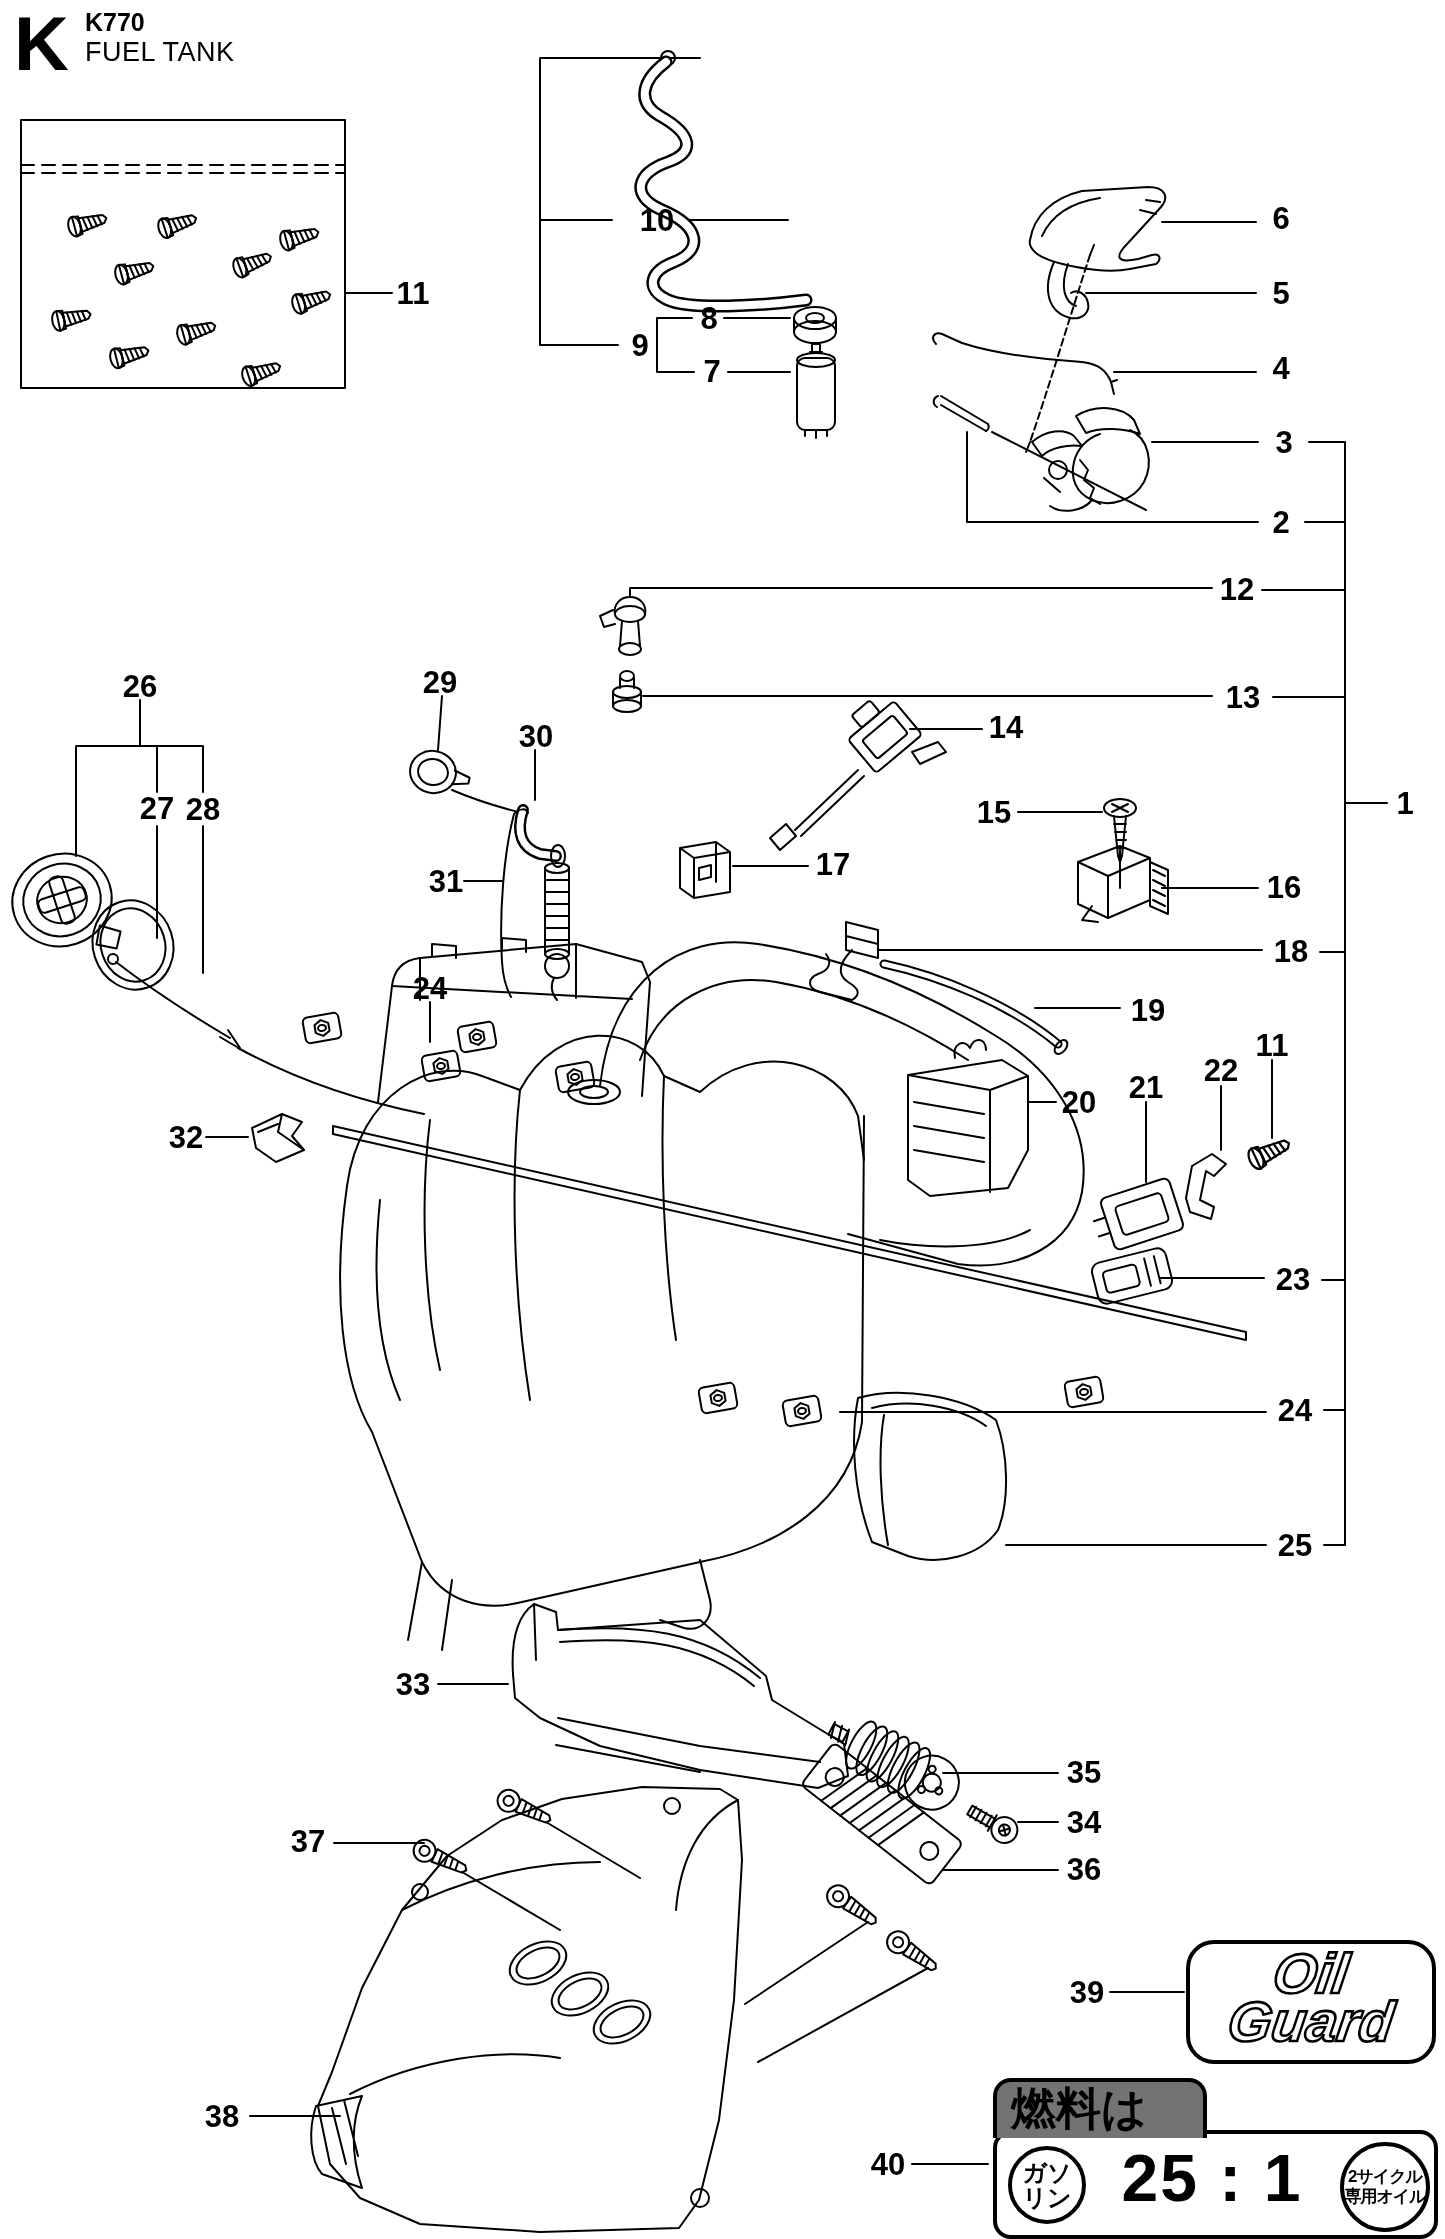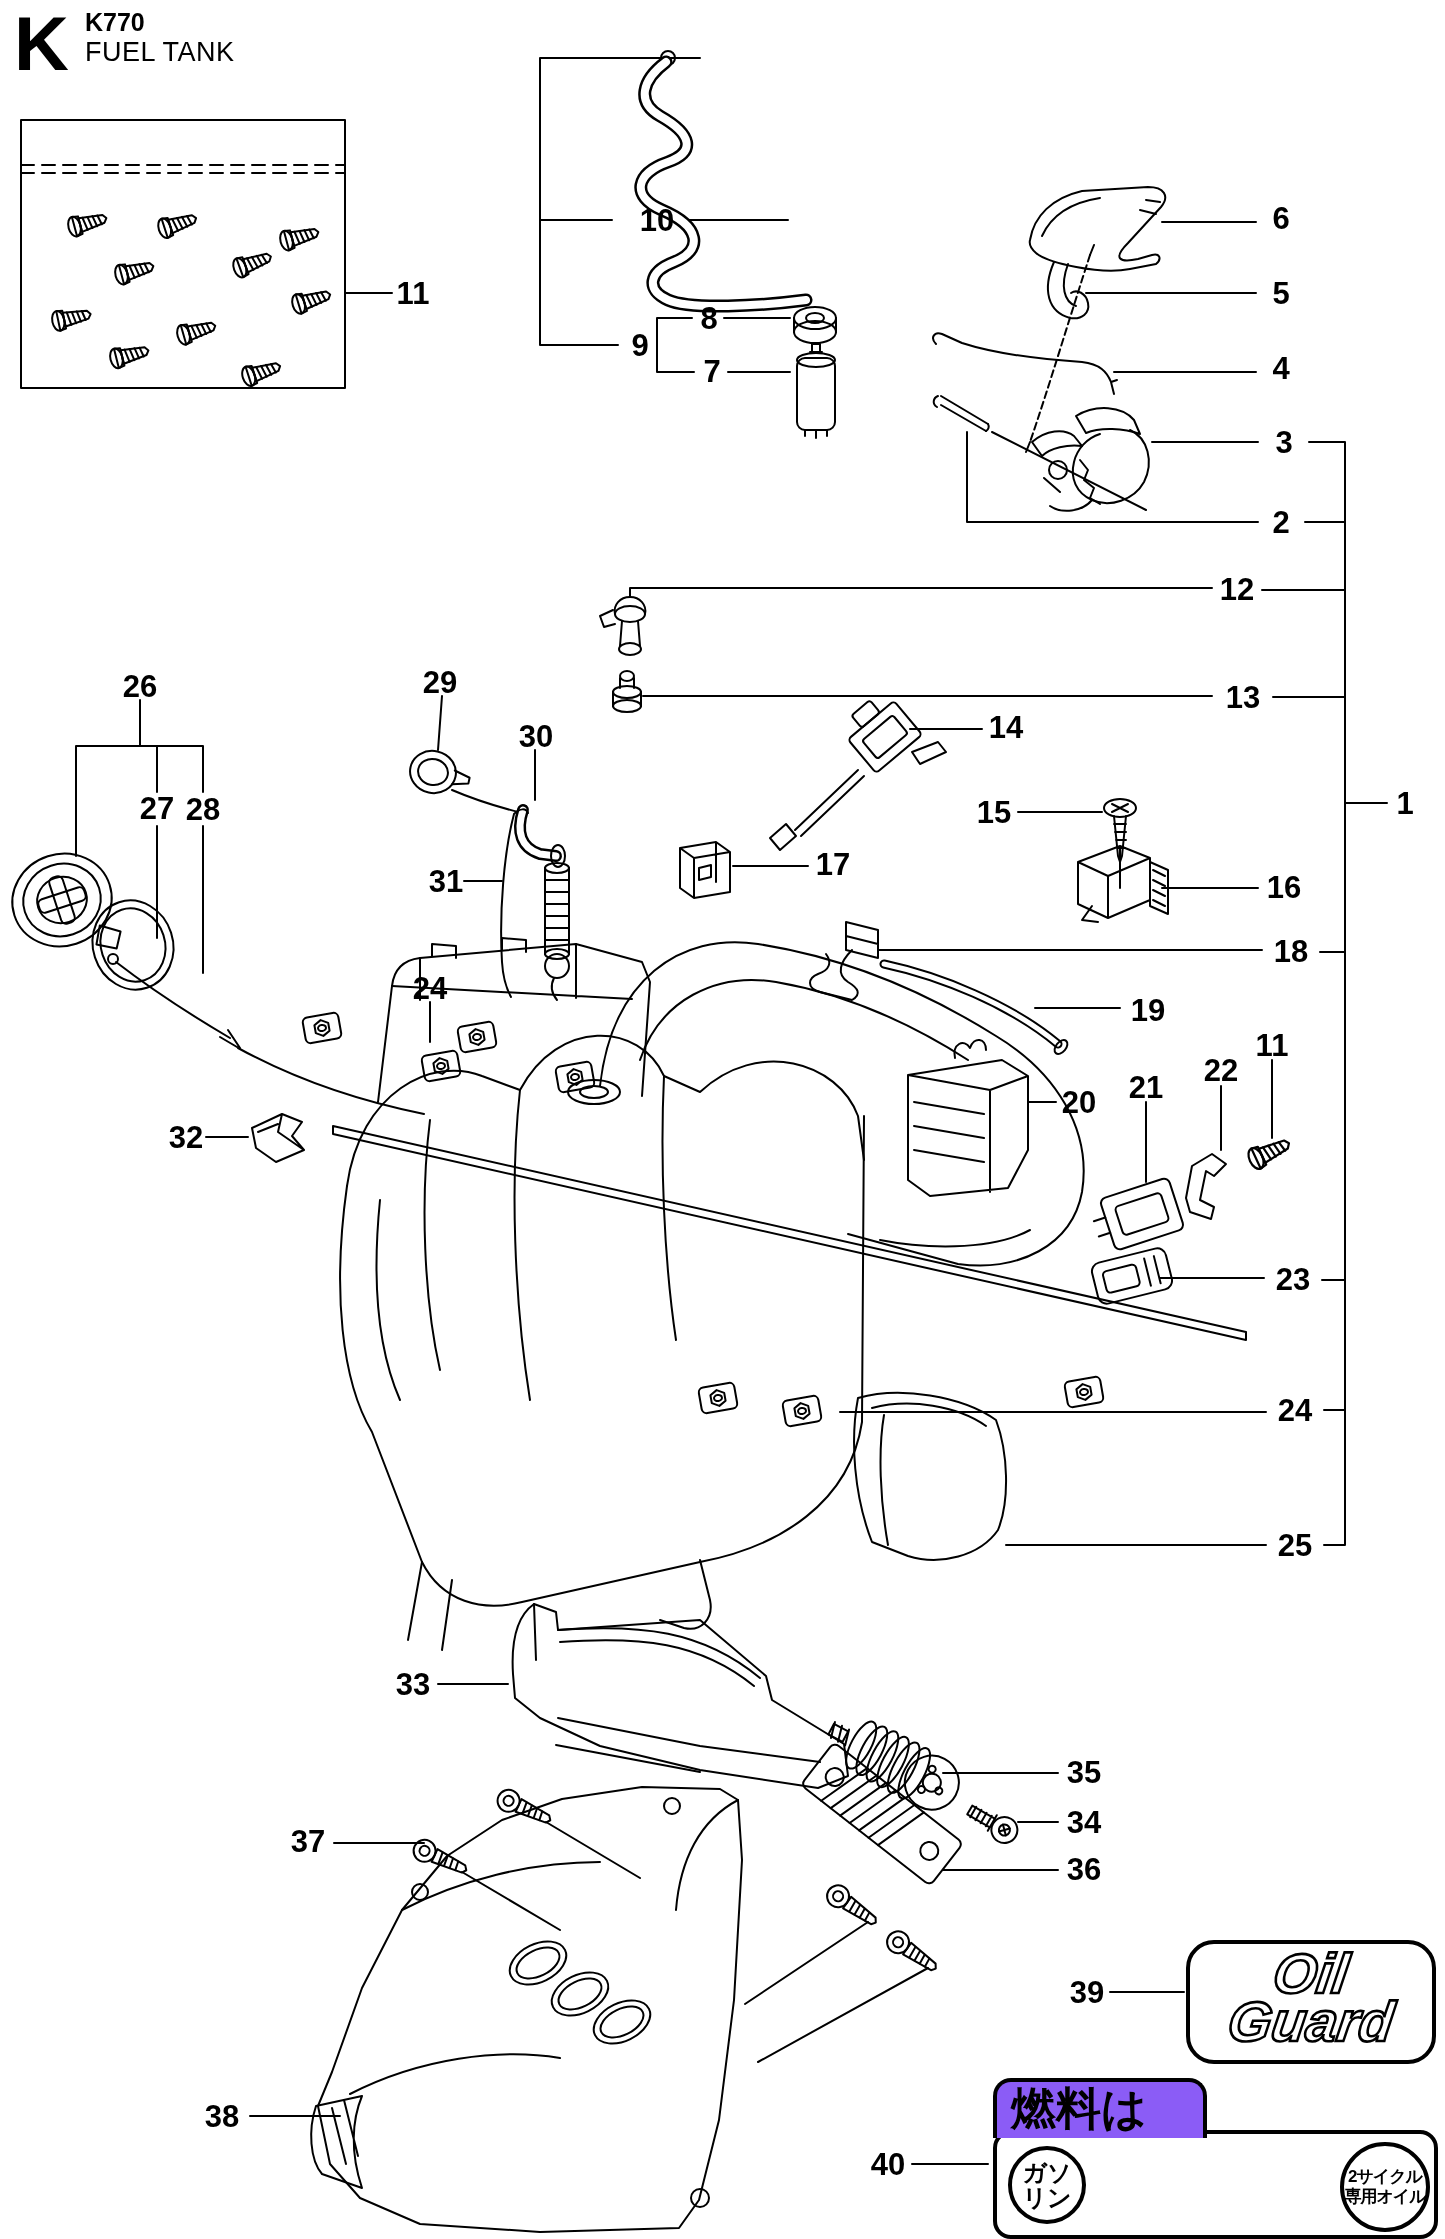--- a/index.html
+++ b/index.html
@@ -17,21 +17,21 @@
   
   .oilguard{position:absolute;left:1186px;top:1940px;width:242px;height:116px;border:4px solid #000;
             border-radius:28px;text-align:center;font-weight:bold;font-style:italic;color:#fff;
             -webkit-text-stroke:2.6px #000;text-shadow:0 0 1px #000;}
   .og1{font-size:56px;line-height:1.0;margin-top:2px;transform:skewX(-8deg);}
   .og2{font-size:56px;line-height:1.0;margin-top:-8px;transform:skewX(-8deg);}
   
   .fuel-box{position:absolute;left:993px;top:2130px;width:437px;height:101px;border:4px solid #000;border-radius:18px;background:#fff;}
   .fuel-patch{position:absolute;left:999px;top:2128px;width:182px;height:10px;background:#fff;}
   .fuel-tab{position:absolute;left:993px;top:2078px;width:192px;height:56px;border:4px solid #000;border-bottom:none;
-            border-radius:18px 18px 0 0;font-size:45px;font-weight:bold;padding-left:14px;line-height:54px;background:#8b5cf6;}
+            border-radius:18px 18px 0 0;font-size:45px;font-weight:bold;padding-left:14px;line-height:54px;background:#737373;}
   .gas-circle{position:absolute;left:1008px;top:2146px;width:70px;height:70px;border:4px solid #000;border-radius:50%;
             display:flex;flex-direction:column;align-items:center;justify-content:center;
             font-size:24px;font-weight:bold;line-height:1.06;}
   .ratio{position:absolute;left:1090px;top:2140px;width:244px;text-align:center;font-size:66px;font-weight:bold;letter-spacing:2px;}
   .oil-circle{position:absolute;left:1340px;top:2142px;width:82px;height:82px;border:4px solid #000;border-radius:50%;
             display:flex;flex-direction:column;align-items:center;justify-content:center;
             font-size:17px;font-weight:bold;line-height:1.2;letter-spacing:-1px;text-align:right;}
 </style>
 </head>
 <body>
@@ -404,18 +404,19 @@
     <div class="og2">Guard</div>
   </div>
 
   <div class="fuel-box"></div>
   <div class="fuel-patch"></div>
   <div class="fuel-tab">燃料は</div>
   <div class="gas-circle">
     <span>ガソ</span>
     <span>リン</span>
   </div>
+  <div class="ratio">25 : 1</div>
   <div class="oil-circle">
     <span>2サイクル</span>
     <span>専用オイル</span>
   </div>
 
 </div>
 
 </body></html>

